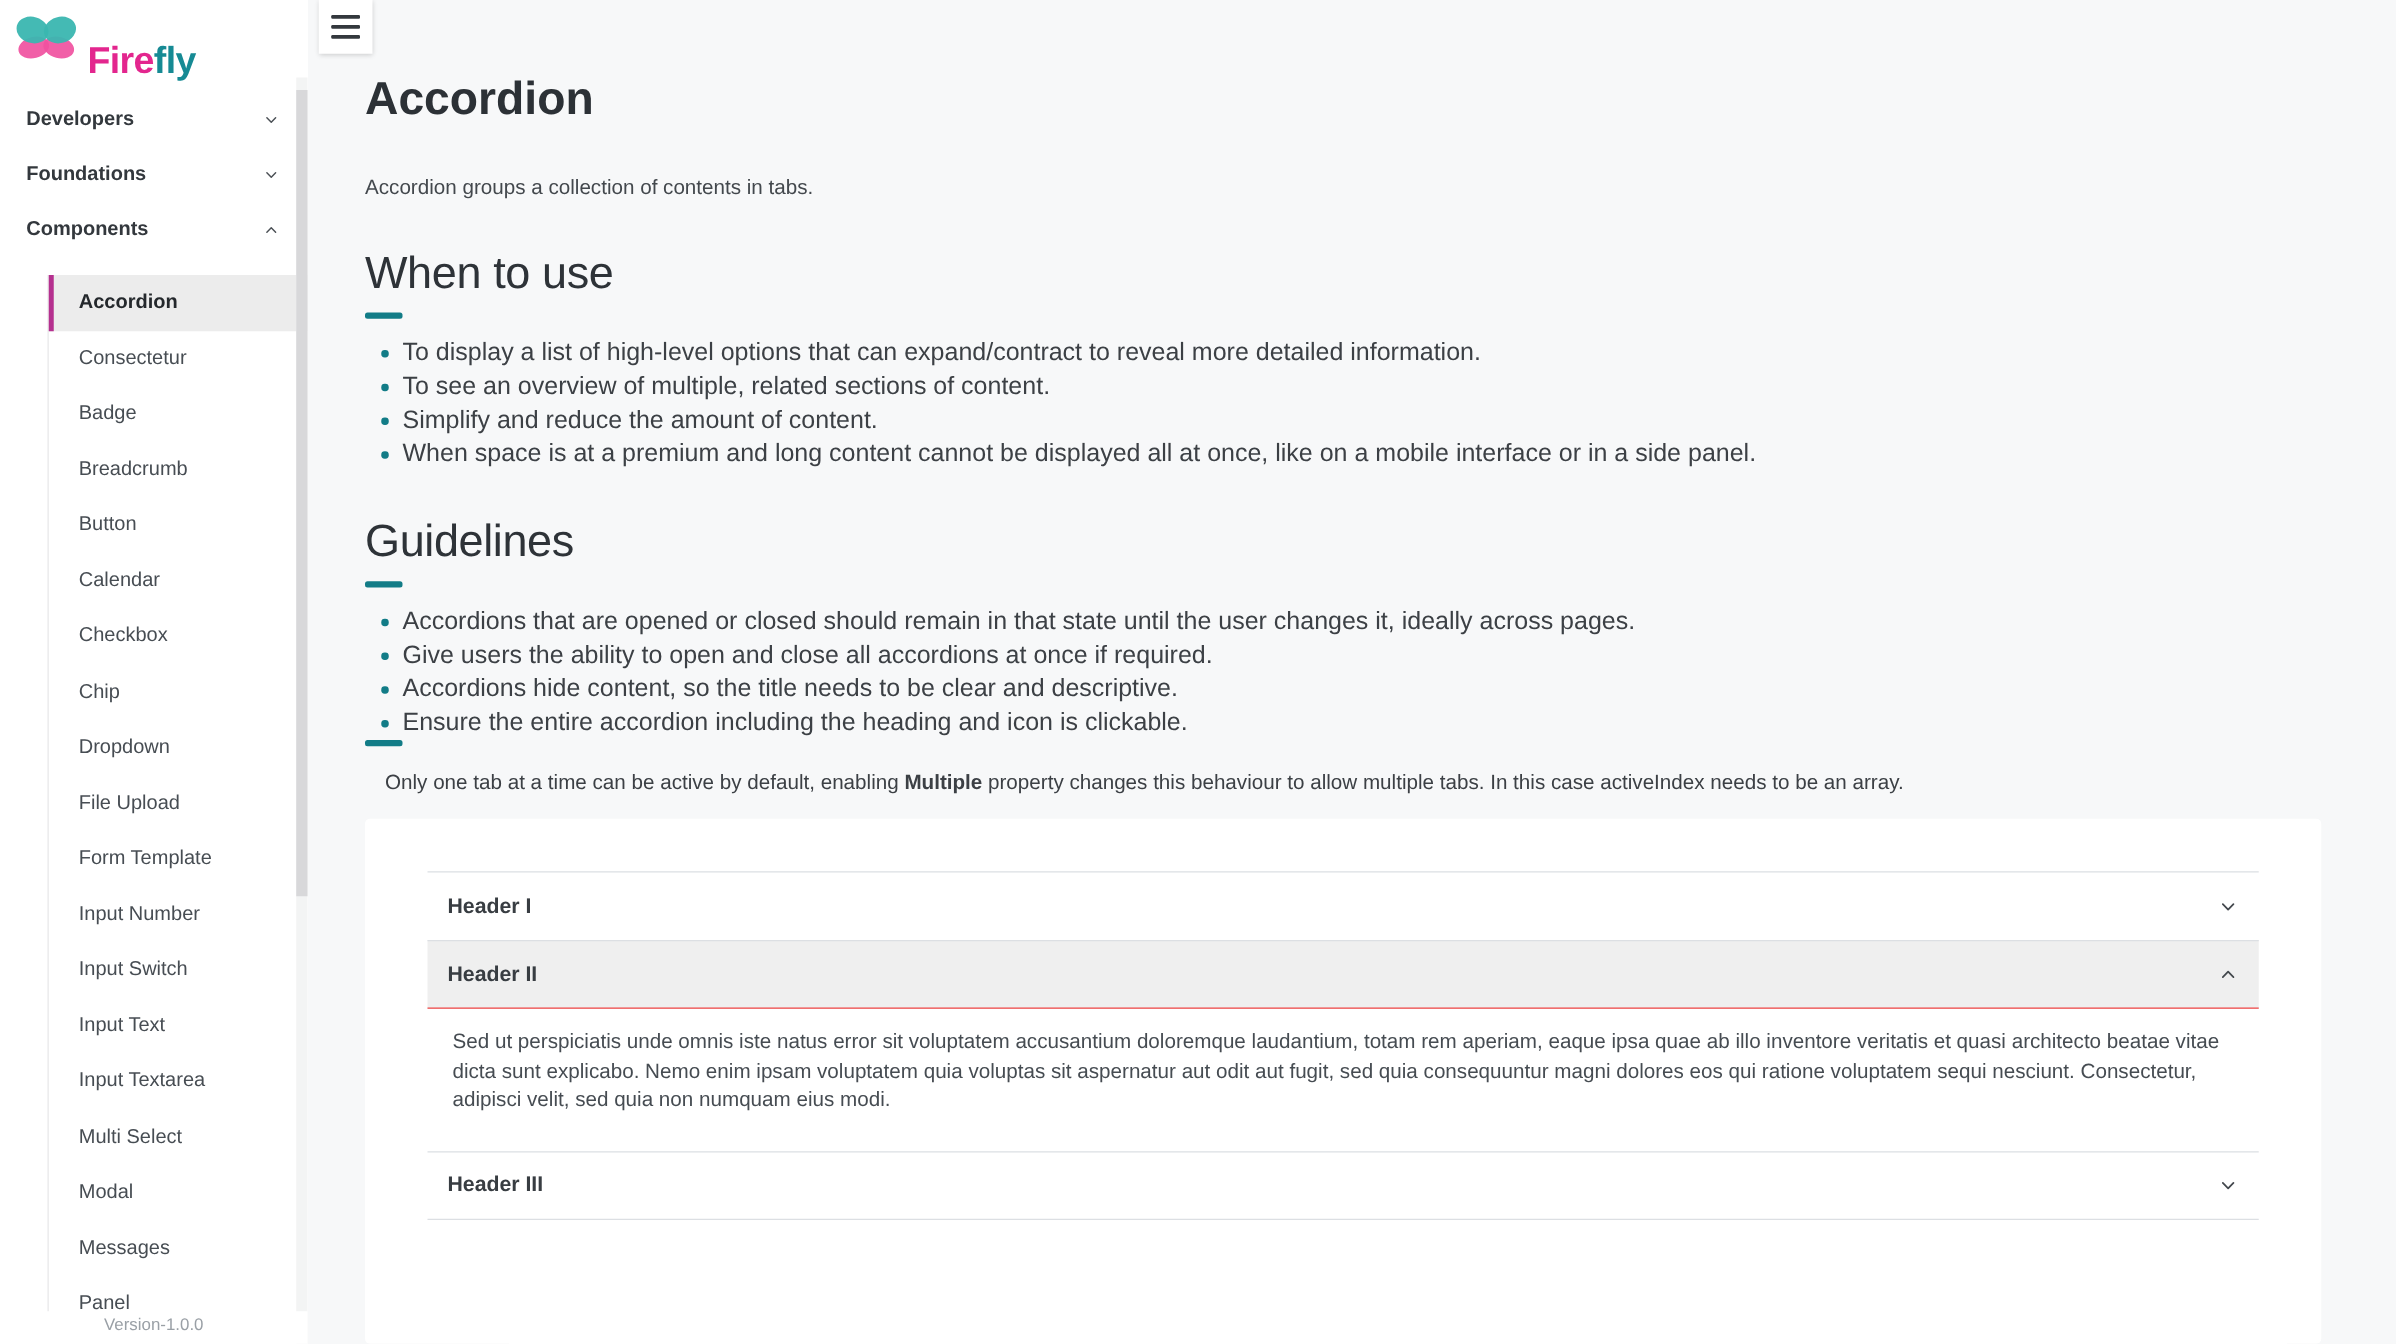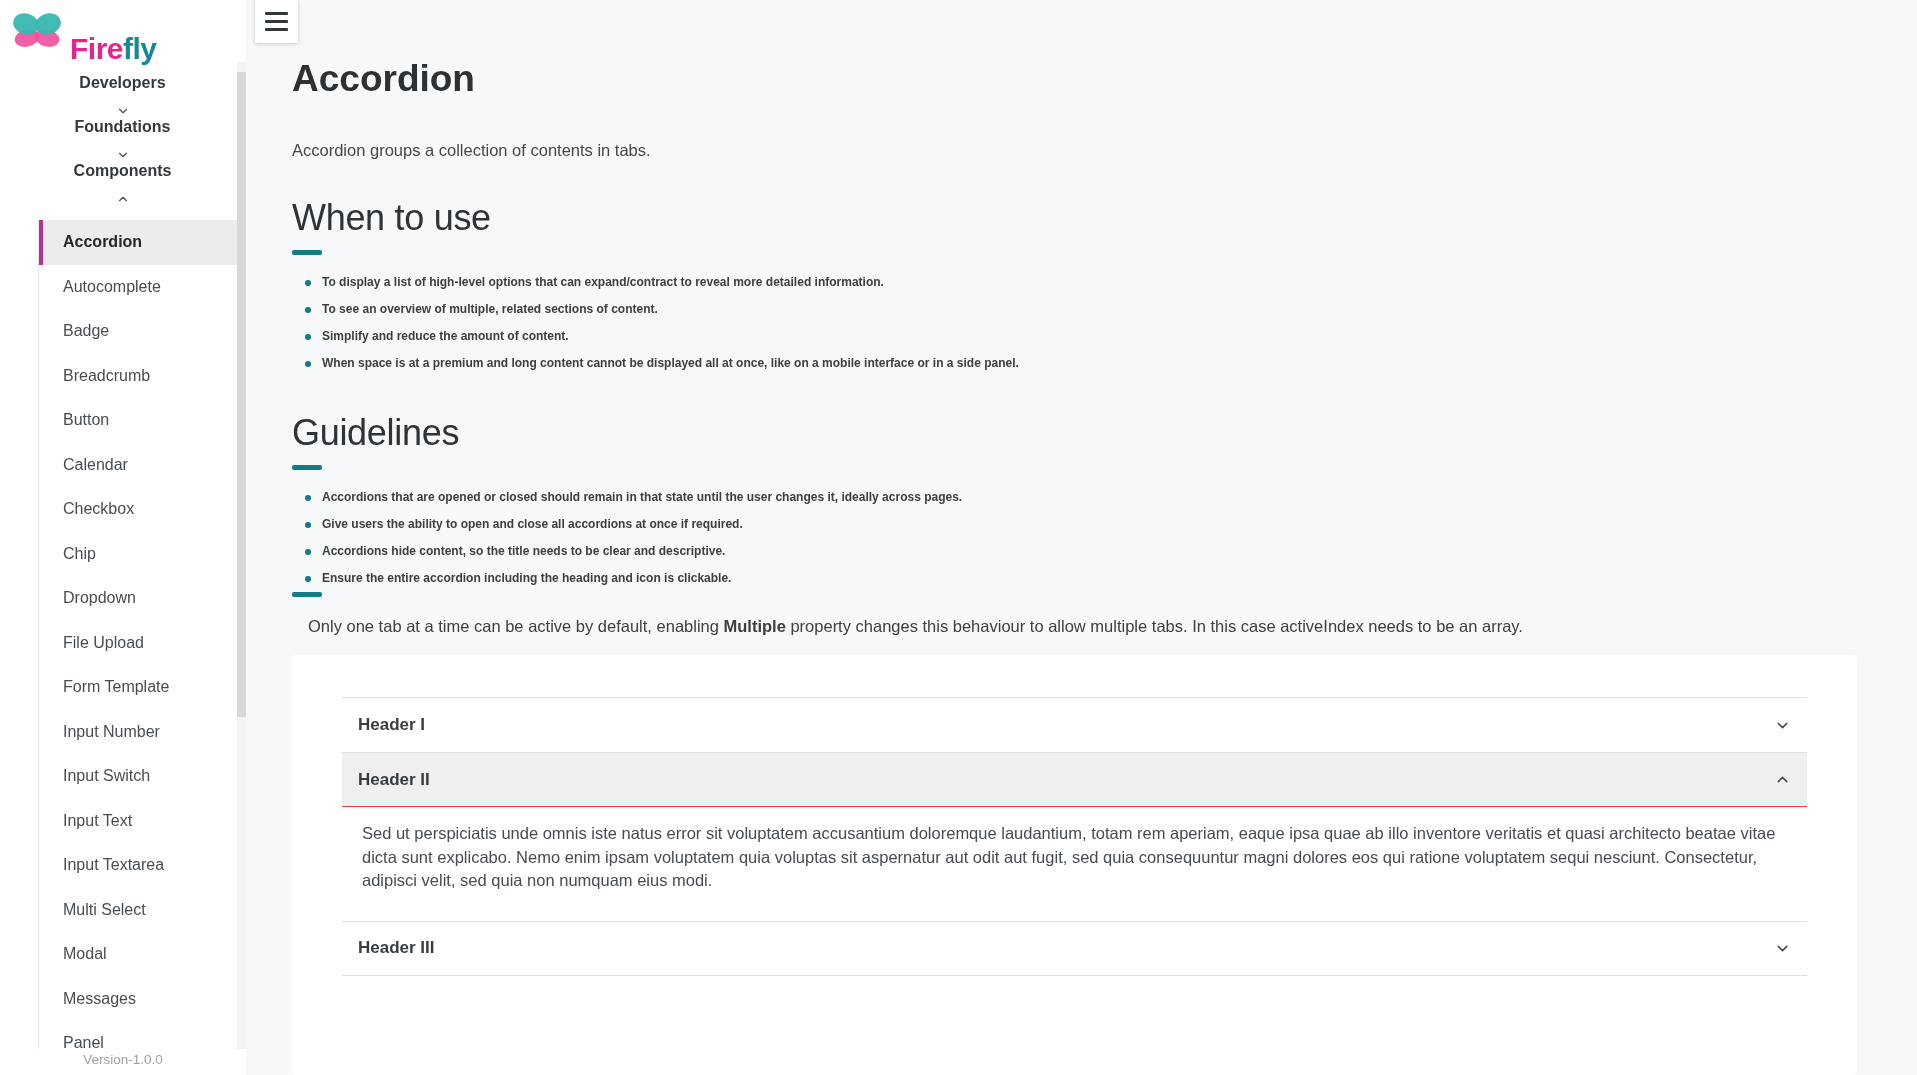--- a/index.html
+++ b/index.html
@@ -7,21 +7,21 @@
     font-family:"Liberation Sans","DejaVu Sans",sans-serif; background:#f7f8f9; color:#3f454b; }
 
   
   .sidebar { position:fixed; left:0; top:0; width:246px; height:1075px; background:#fff; z-index:20; }
   .logo { display:flex; align-items:center; gap:9px; padding:9px 0 0 13px; height:52px; }
   .logo-text { font-size:30px; font-weight:700; letter-spacing:-0.5px;margin-top:36px; }
   .logo-text .fire { color:#e3268e; }
   .logo-text .fly  { color:#168a94; }
 
   .nav-section { height:44px; display:flex; align-items:center; justify-content:space-between;
-    padding:0 22px 0 21px; font-size:16px; font-weight:700; color:#33383d; cursor:pointer;flex-direction:column; }
+    padding:0 22px 0 21px; font-size:16px; font-weight:700; color:#33383d; cursor:pointer; }
   .nav-section:first-of-type { margin-top:22px; }
   .nav-chevron { width:14px; height:14px; stroke:#4a4f54; fill:none; stroke-width:2; stroke-linecap:round; stroke-linejoin:round; }
 
   .component-list { list-style:none; margin:14px 0 0 38px; padding:0; border-left:1px solid #e7e7e9; }
   .component-list li { height:44.5px; display:flex; align-items:center; padding-left:24px;
     font-size:16px; color:#474d53; cursor:pointer; }
   .component-list li.active { background:#ececec; border-left:4px solid #b5308f; padding-left:20px;
     font-weight:700; color:#24282c; }
 
   .scroll-track { position:absolute; top:62px; right:0; bottom:0; width:9px; background:#f3f4f4; }
@@ -39,21 +39,21 @@
 
   .content { padding:56px 0 0 46px; width:1612px; }
   .page-title { margin:0 0 36px; font-size:37px; line-height:46px; font-weight:700; color:#2c3136; }
   .subtitle { margin:0; font-size:16.5px; line-height:24px; color:#43484d; }
 
   .section h2 { margin:34px 0 10px; font-size:36px; line-height:44px; font-weight:300;
     letter-spacing:-0.3px; color:#2e3338; }
   .accent-bar { width:30px; height:5px; border-radius:2px; background:#127c87; margin:0 0 14px; }
 
   .bullets { list-style:none; margin:0; padding:0; }
-  .bullets li { position:relative; padding-left:30px; font-size:12px; line-height:27px; color:#3c4045;font-weight:bold; }
+  .bullets li { position:relative; padding-left:30px; font-size:20px; line-height:27px; color:#3c4045; }
   .bullets .dot { position:absolute; left:13px; top:11px; width:5.5px; height:5.5px; border-radius:50%;
     background:#127c87; }
 
   .basic-intro { margin:16px; font-size:16.5px; line-height:26px; color:#3c4045; }
   .basic-intro .bold { font-weight:700; }
 
   .demo-card { margin-top:10px; width:1565px; height:420px; background:#fff; border-radius:4px;
     padding:42px 50px; }
 
   .accordion { width:100%; }
@@ -100,21 +100,21 @@
         </svg>
     </div>
 
     <ul class="component-list">
 
         <li class="active">
           <span>Accordion</span>
         </li>
 
         <li>
-          <span>Autocomplete</span>
+          <span>Consectetur</span>
         </li>
 
         <li>
           <span>Badge</span>
         </li>
 
         <li>
           <span>Breadcrumb</span>
         </li>
 

